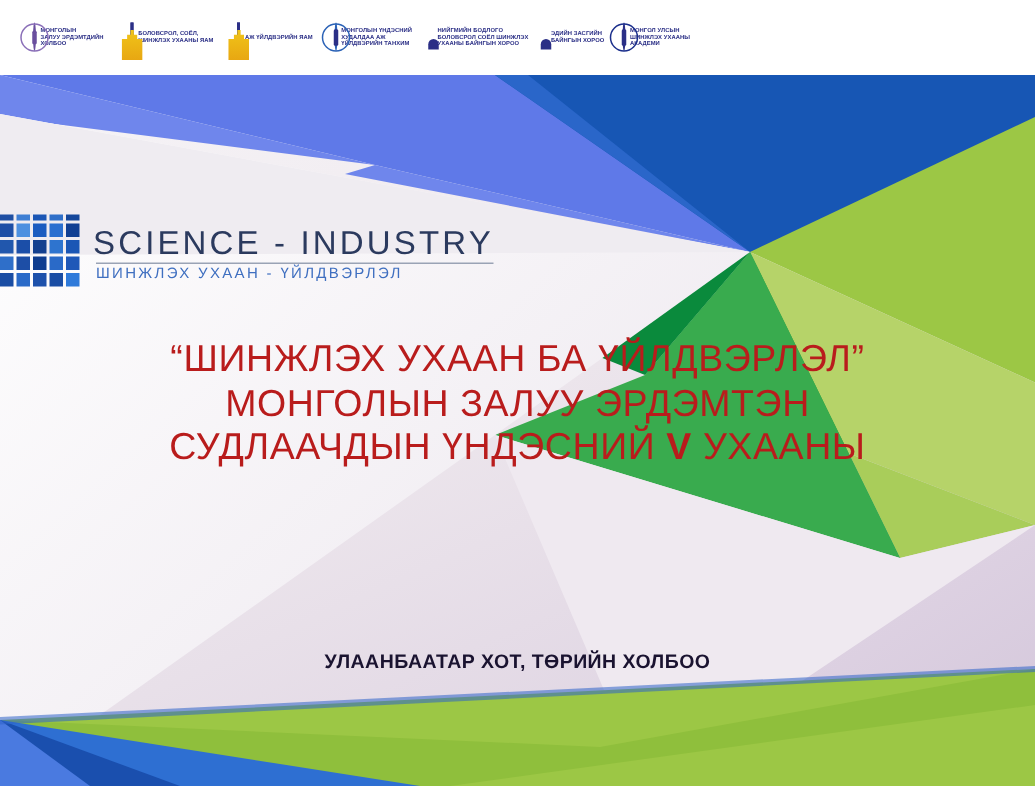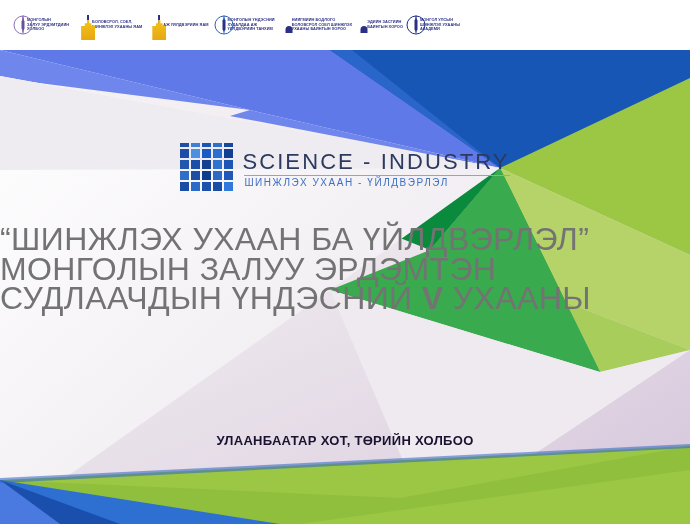--- a/index.html
+++ b/index.html
@@ -146,21 +146,20 @@
     z-index: 5;
   }
   .art svg { display: block; }
 
   
   .logo-block {
     position: absolute;
     left: 0; right: 0;
     top: 143px;
     display: flex;
-    justify-content: center;
     align-items: flex-start;
     z-index: 30;
   }
   .logo-inner {
     display: flex;
     align-items: center;
   }
   .logo-grid {
     display: grid;
     grid-template-columns: repeat(5, 9px);
@@ -190,24 +189,24 @@
     line-height: 9px;
     white-space: nowrap;
     padding-left: 2px;
   }
 
   
   .headline {
     position: absolute;
     left: 0; right: 0;
     top: 225px;
-    text-align: left;
+    text-align: center;
     z-index: 30;
-    color: #737373;
-    font-size: 32px;
+    color: #b91c1c;
+    font-size: 25px;
     line-height: 29.5px;
     letter-spacing: 0.4px;
     font-weight: 400;
     white-space: nowrap;
   }
   .headline .v-numeral { font-weight: bold; }
 
   
   .venue {
     position: absolute;

